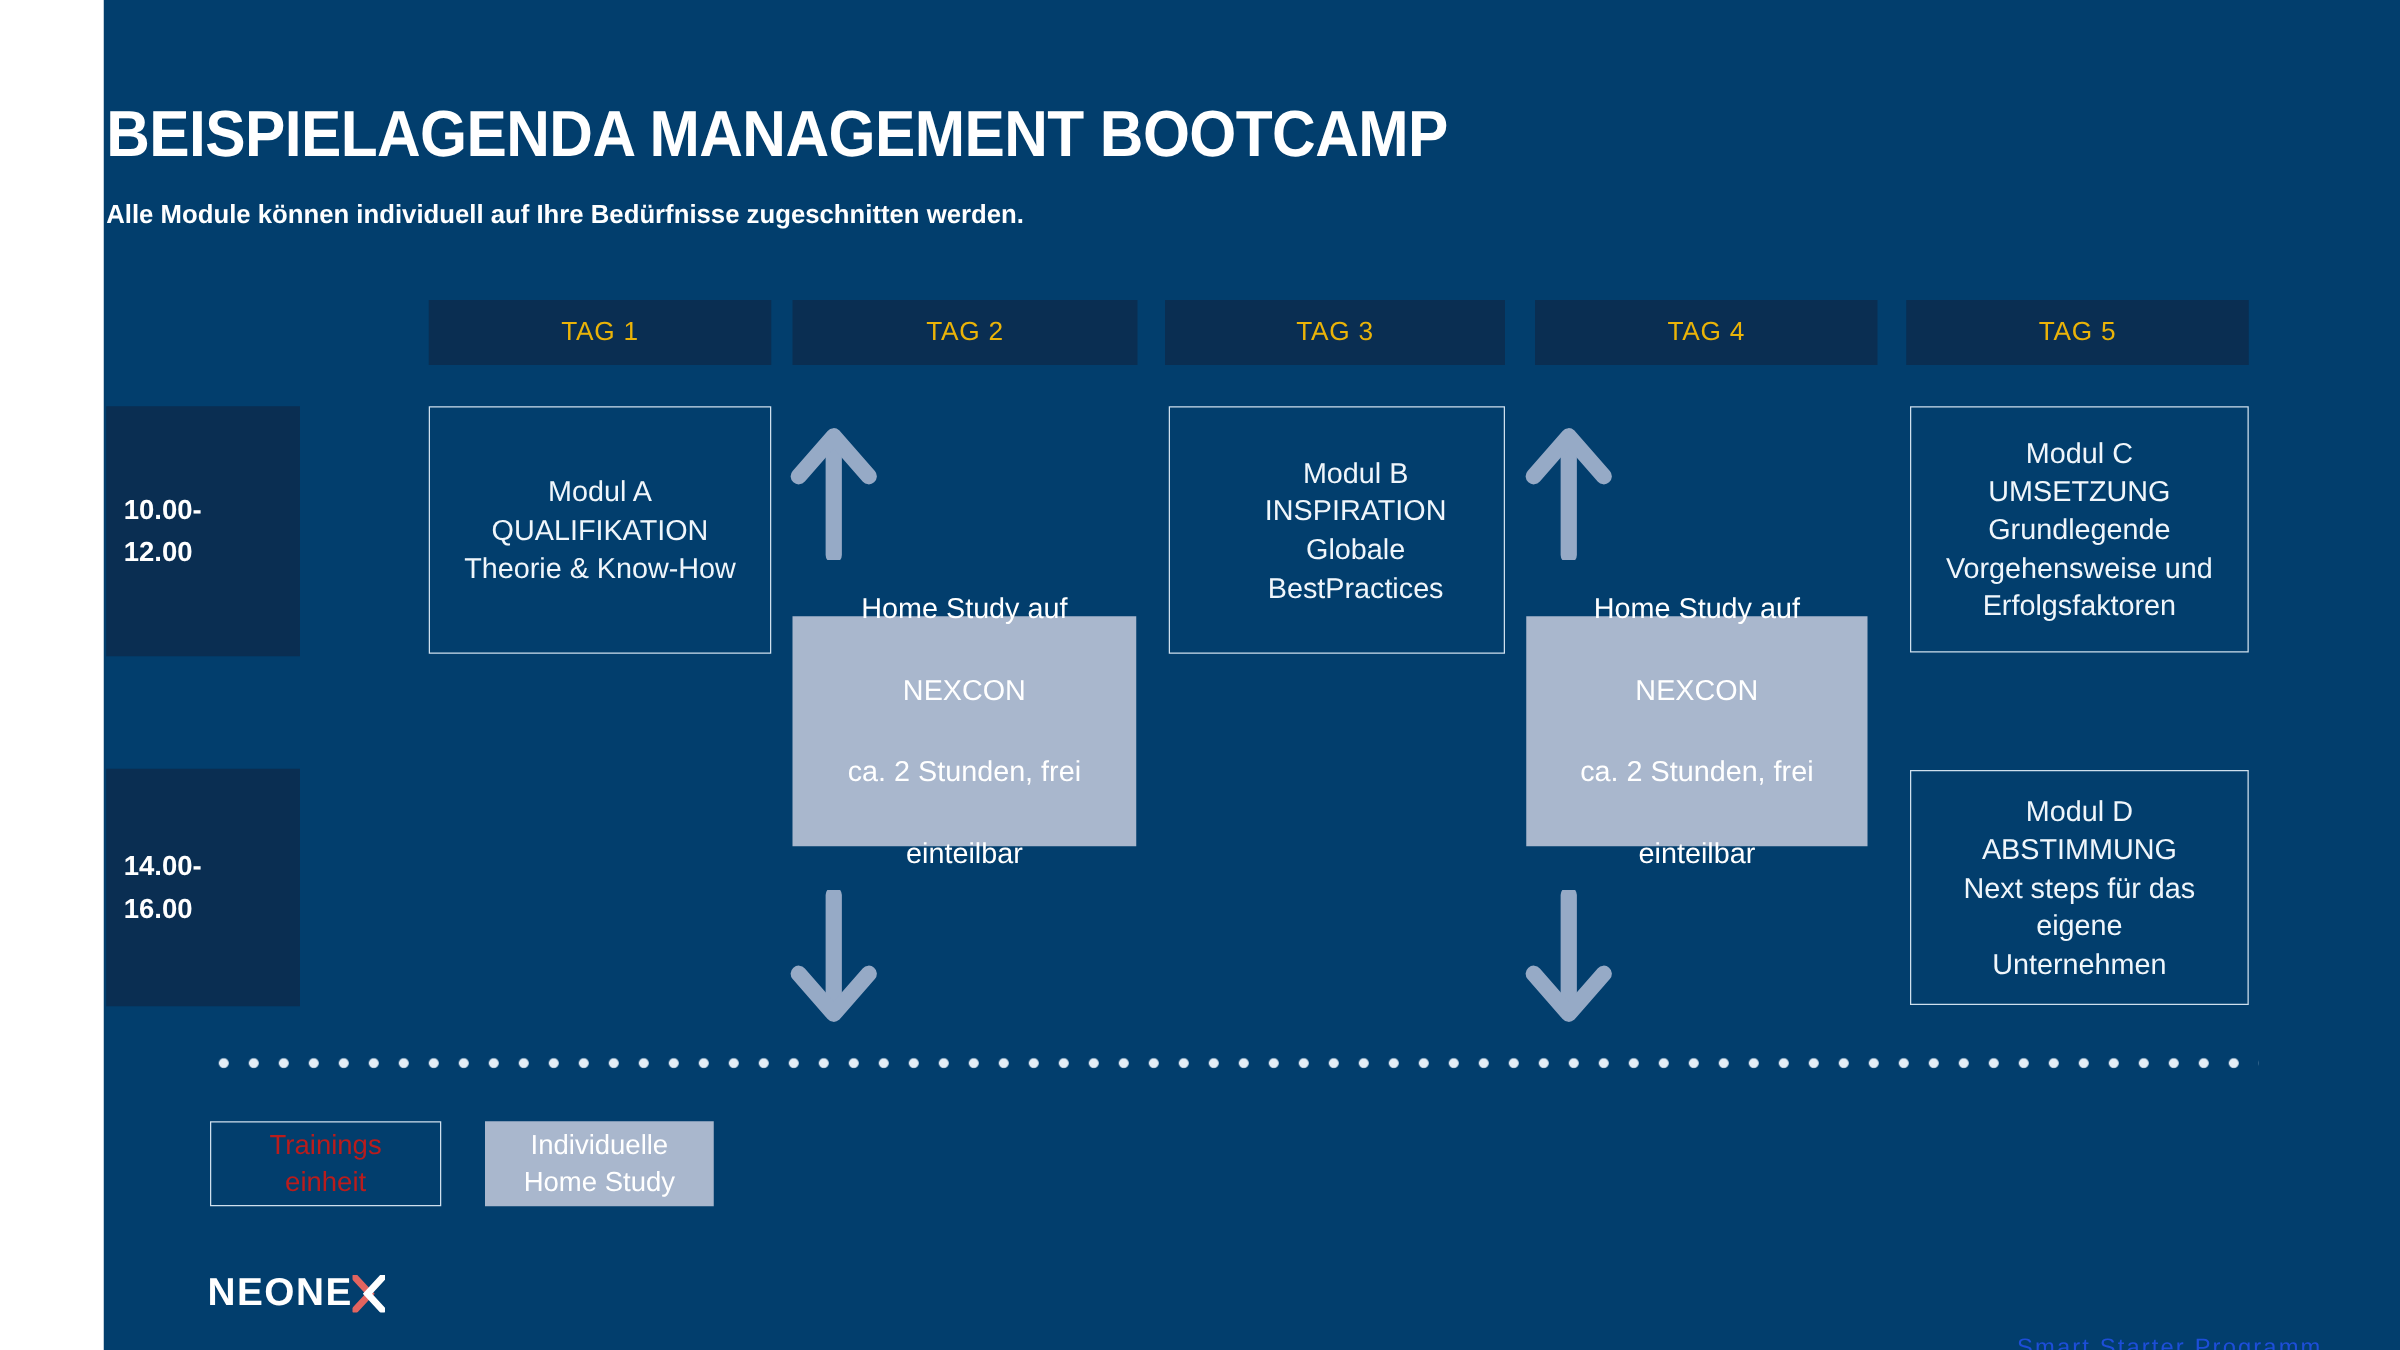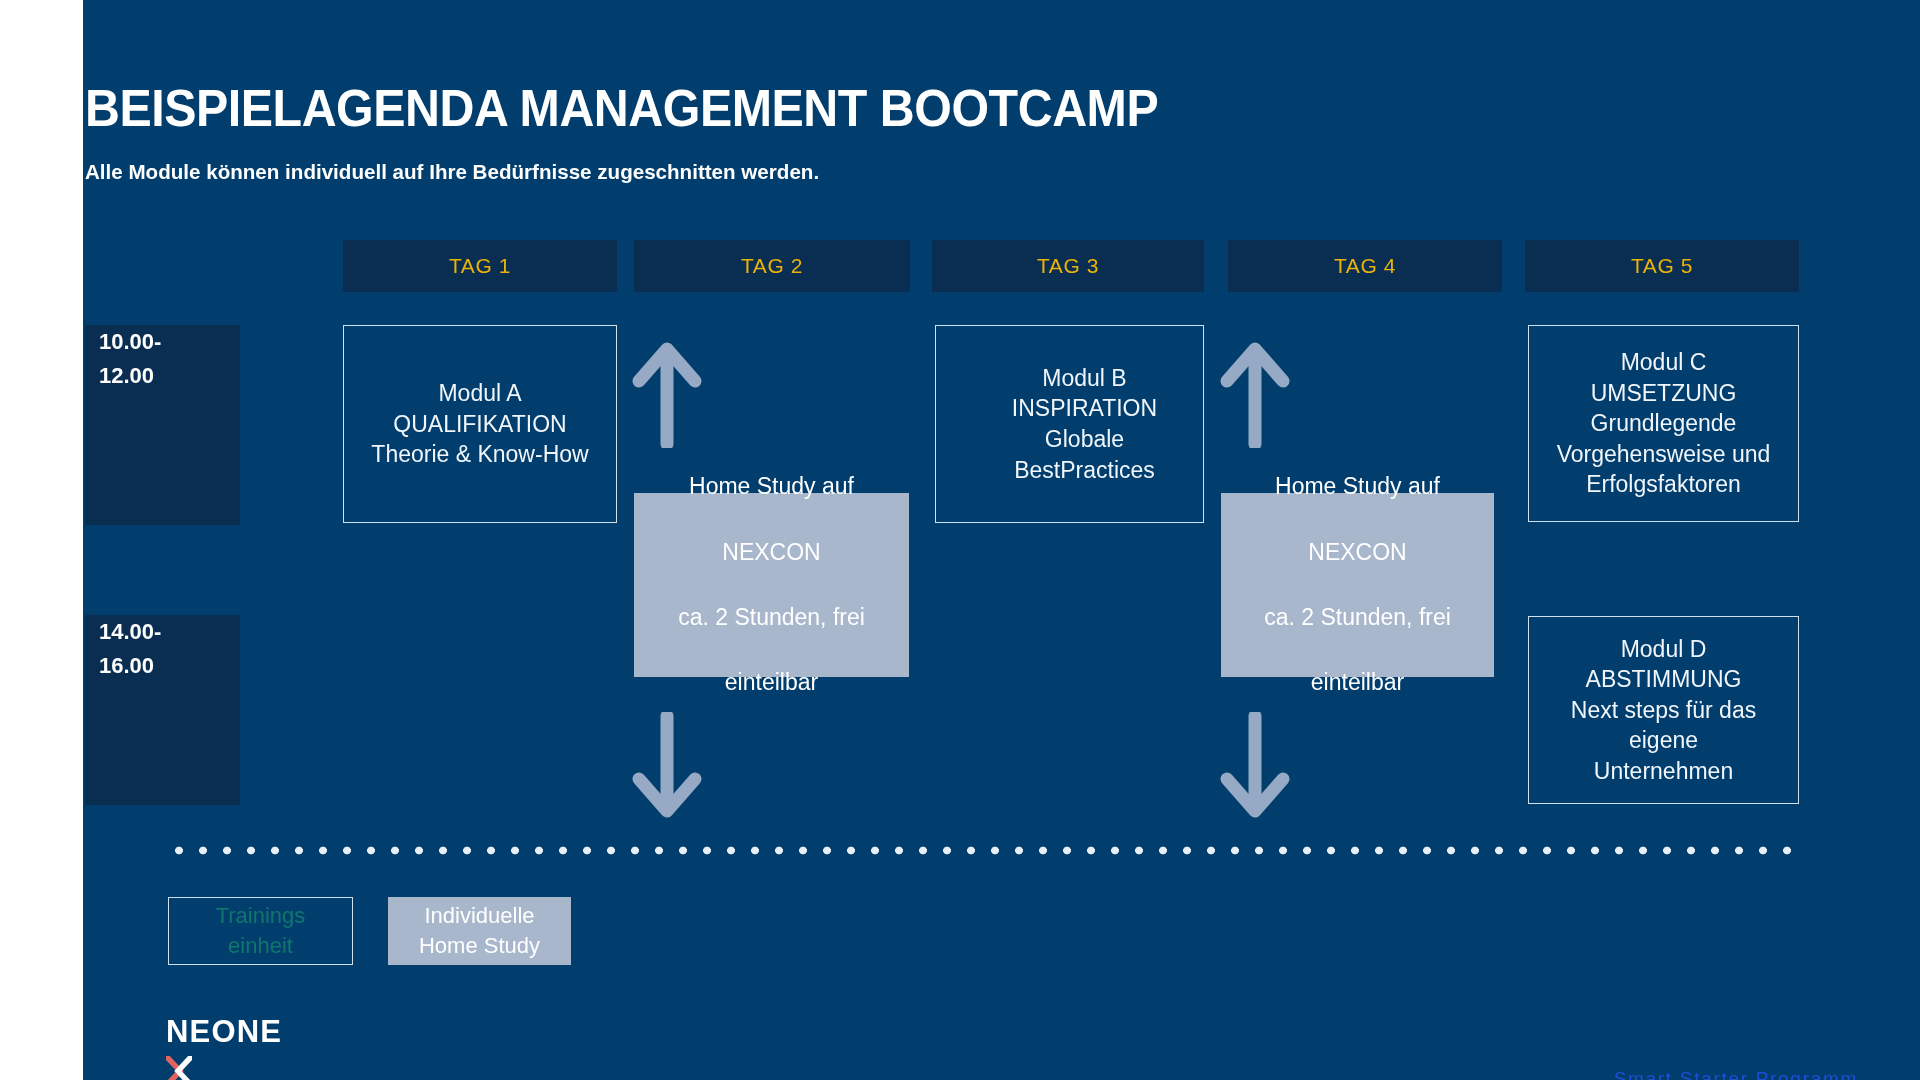--- a/index.html
+++ b/index.html
@@ -57,21 +57,21 @@
 
   
   .time-box {
     position: absolute;
     left: 85px; width: 155px;
     background: #0a2e52;
     color: #ffffff;
     font-size: 22px; font-weight: 700;
     line-height: 1.55;
     padding-left: 14px;
-    display: flex; flex-direction: column; justify-content: flex-start;
+    display: flex; flex-direction: column; justify-content: center;
   }
   .time-box-1 { top: 325px; height: 200px; }
   .time-box-2 { top: 615px; height: 190px; }
 
   
   .card {
     position: absolute;
     border: 1px solid #cfe0ee;
     color: #f0f6fb;
     display: flex; flex-direction: column;
@@ -114,36 +114,36 @@
   .legend-box {
     position: absolute;
     display: flex; flex-direction: column;
     align-items: center; justify-content: center;
     text-align: center;
     font-size: 22px; line-height: 1.38;
   }
   .legend-training {
     left: 168px; top: 897px; width: 185px; height: 68px;
     border: 1px solid #cfe0ee;
-    color: #0f766e;
+    color: #b91c1c;
   }
   .legend-home {
     left: 388px; top: 897px; width: 183px; height: 68px;
     background: #a9b7cd;
     color: #ffffff;
   }
   .legend-box .ln { display: block; white-space: nowrap; }
 
   
   .logo {
     position: absolute; left: 166px; top: 1014px;
     font-size: 31px; font-weight: 700;
     letter-spacing: 1.2px;
     color: #ffffff;
-    display: flex; align-items: baseline; flex-direction: column;
+    display: flex; align-items: baseline;
   }
   .logo .x-wrap { position: relative; display: inline-block; width: 24px; height: 30px; }
   .footer-right {
     position: absolute; right: 62px; top: 1024px;
     font-size: 19px;
     letter-spacing: 1.7px;
     color: #1d4ed8;
     white-space: nowrap;
     margin-top: 44px;
   }

